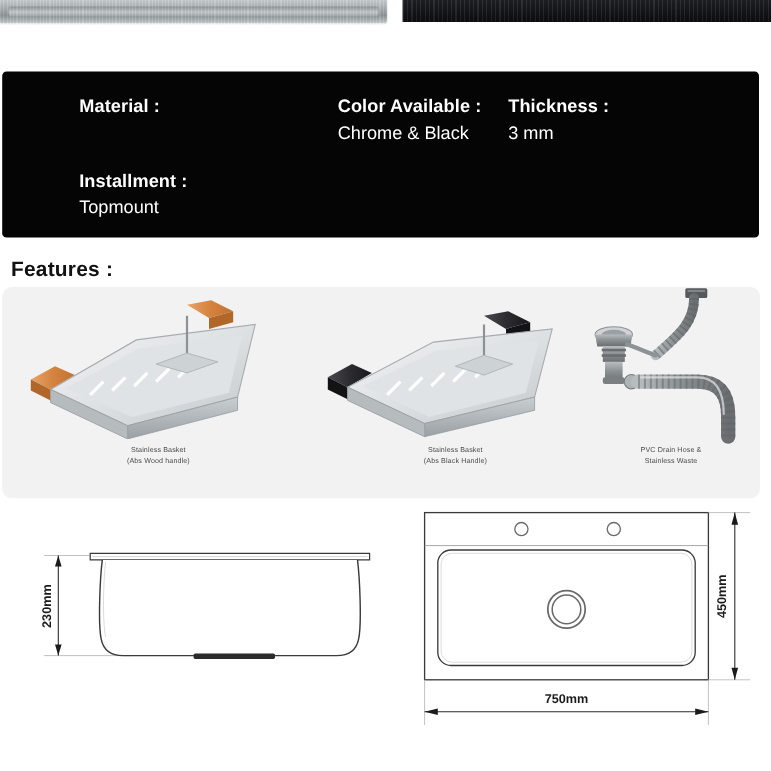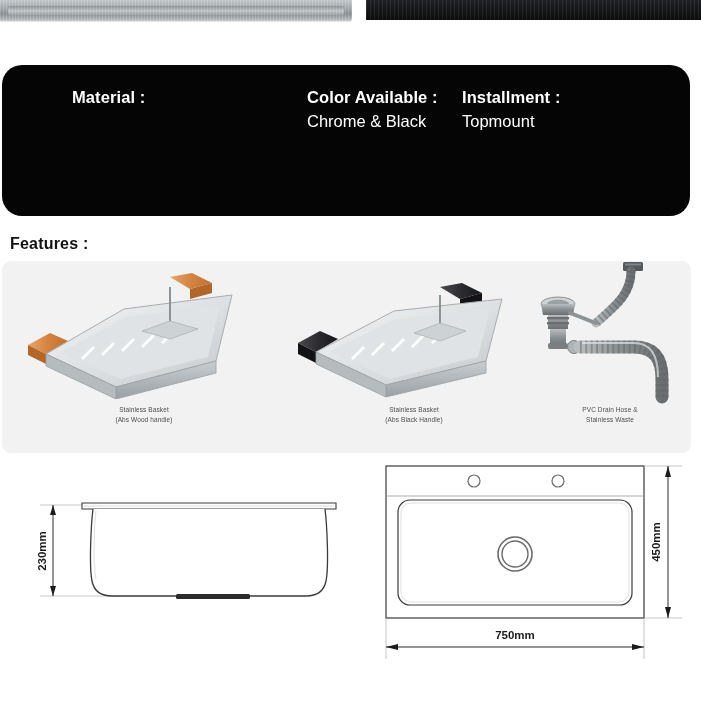--- a/index.html
+++ b/index.html
@@ -68,21 +68,21 @@
         rgba(255,255,255,.055) 0px, rgba(255,255,255,.055) 1px,
         rgba(0,0,0,.25) 1px, rgba(0,0,0,.25) 4px);
   }
 
   
   #spec-panel {
     position: absolute;
     left: 2px; top: 65px;
     width: 688px; height: 151px;
     background: #050505;
-    border-radius: 20px;
+    border-radius: 4px;
     box-sizing: border-box;
   }
   .spec-grid {
     position: absolute;
     left: 70px; top: 21px;
     right: 10px;
     display: grid;
     grid-template-columns: 235px 155px auto;
     grid-template-rows: auto auto;
     row-gap: 20px;
@@ -99,21 +99,21 @@
     font-size: 16.5px;
     font-weight: normal;
     line-height: 1.45;
     white-space: nowrap;
   }
 
   
   #features-heading {
     position: absolute;
     left: 10px; top: 235px;
-    font-size: 16px;
+    font-size: 19px;
     font-weight: bold;
     color: #111111;
     letter-spacing: .2px;
   }
 
   
   #features-panel {
     position: absolute;
     left: 2px; top: 261px;
     width: 689px; height: 192px;
@@ -167,20 +167,24 @@
       <div class="spec-label">Material :</div>
     </div>
 
 
 
     <div class="spec-cell">
       <div class="spec-label">Color Available :</div>
       <div class="spec-value">Chrome &amp; Black</div>
     </div>
 
+    <div class="spec-cell">
+      <div class="spec-label">Thickness :</div>
+      <div class="spec-value">3 mm</div>
+    </div>
 
     <div class="spec-cell">
       <div class="spec-label">Installment :</div>
       <div class="spec-value">Topmount</div>
     </div>
 
   </div>
 </div>
 
 <div id="features-heading">Features :</div>

